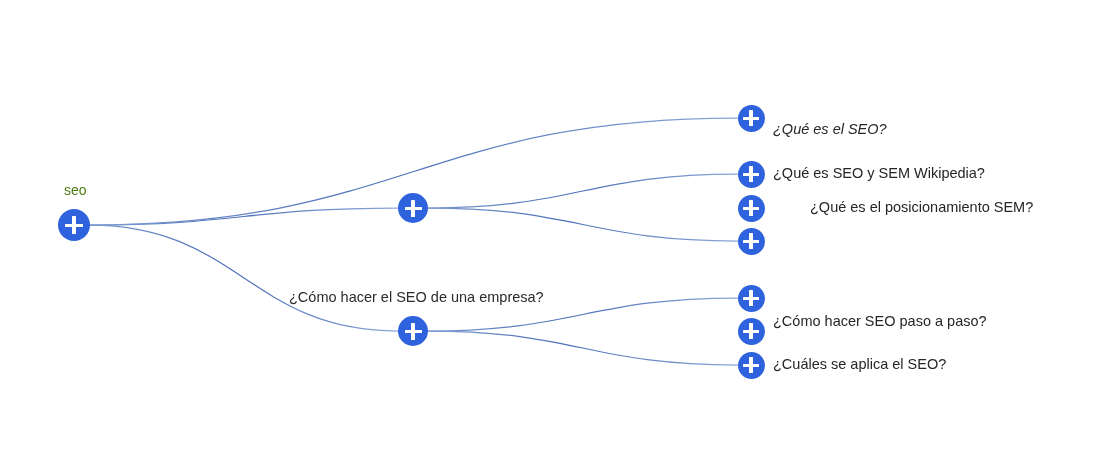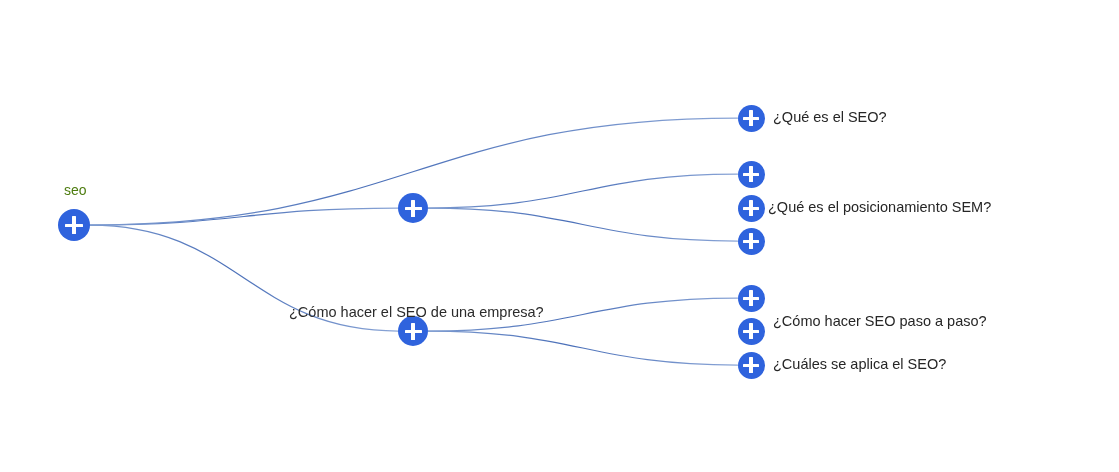--- a/index.html
+++ b/index.html
@@ -126,38 +126,39 @@
 
   <div class="node node-branch" style="left:398px; top:193px;">
     <span class="plus-h"></span>
     <span class="plus-v"></span>
   </div>
 
   <div class="node node-branch" style="left:398px; top:316px;">
     <span class="plus-h"></span>
     <span class="plus-v"></span>
   </div>
-  <div class="label label-branch" style="left:289px; top:304px;text-align:right;">¿Cómo hacer el SEO de una empresa?</div>
+  <div class="label label-branch" style="left:289px; top:289px;text-align:right;">¿Cómo hacer el SEO de una empresa?</div>
 
   <div class="node node-leaf" style="left:737.5px; top:104.5px;">
     <span class="plus-h"></span>
     <span class="plus-v"></span>
   </div>
-  <div class="label label-leaf" style="left:773px; top:109px;">¿Qué es el SEO?</div>
+  <div class="label label-leaf" style="left:773px; top:121px;font-style:italic;">¿Qué es el SEO?</div>
 
   <div class="node node-leaf" style="left:737.5px; top:160.5px;">
     <span class="plus-h"></span>
     <span class="plus-v"></span>
   </div>
+  <div class="label label-leaf" style="left:773px; top:165px;">¿Qué es SEO y SEM Wikipedia?</div>
 
   <div class="node node-leaf" style="left:737.5px; top:194.5px;">
     <span class="plus-h"></span>
     <span class="plus-v"></span>
   </div>
-  <div class="label label-leaf" style="left:768px; top:199px;">¿Qué es el posicionamiento SEM?</div>
+  <div class="label label-leaf" style="left:810px; top:199px;">¿Qué es el posicionamiento SEM?</div>
 
   <div class="node node-leaf" style="left:737.5px; top:227.5px;">
     <span class="plus-h"></span>
     <span class="plus-v"></span>
   </div>
 
   <div class="node node-leaf" style="left:737.5px; top:284.5px;">
     <span class="plus-h"></span>
     <span class="plus-v"></span>
   </div>

